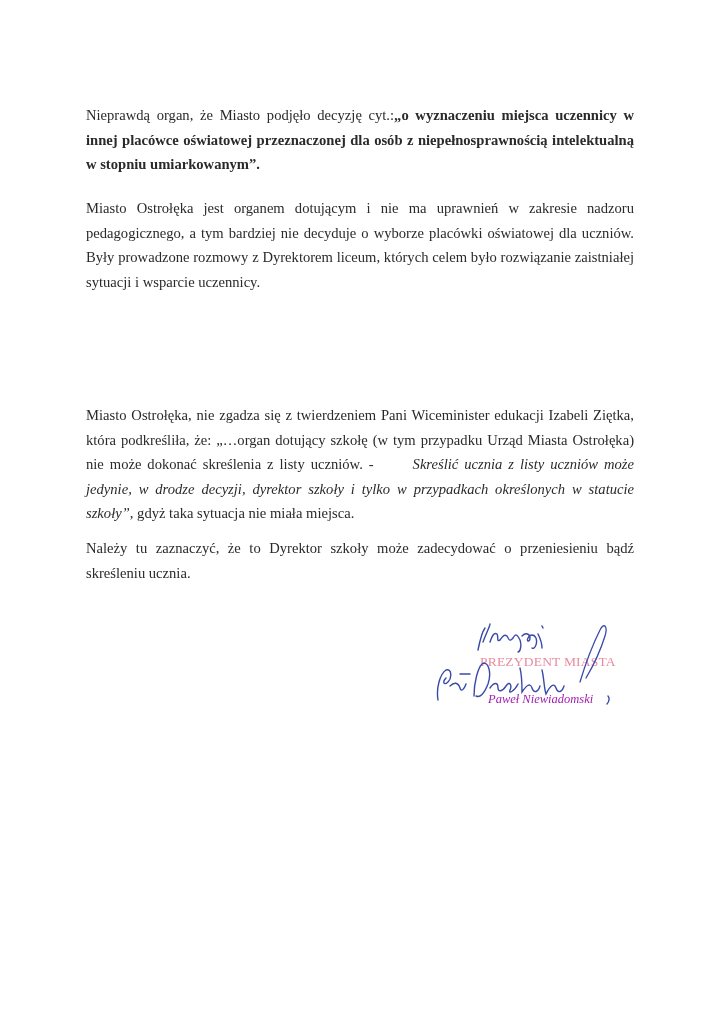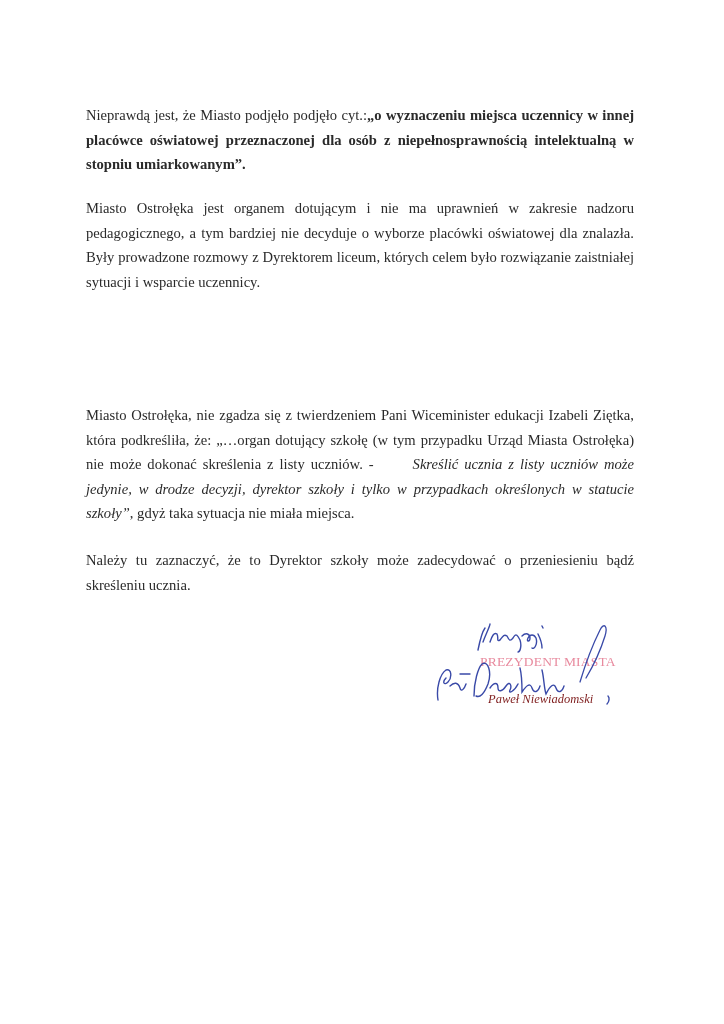--- a/index.html
+++ b/index.html
@@ -30,21 +30,21 @@
     line-height: 24.5px;
     text-align: justify;
     margin: 0;
   }
   .bold { font-weight: bold; }
   .ital { font-style: italic; margin-left: 33px; }
   #p1 { top: 103px; }
   #p2 { top: 196px; }
   #p3 { top: 312px; }
   #p4 { top: 403px; }
-  #p5 { top: 548px; }
+  #p5 { top: 536px; }
 
   .signature-block {
     position: absolute;
     left: 430px;
     top: 612px;
     width: 210px;
     height: 110px;
   }
   .stamp-title {
     position: absolute;
@@ -56,38 +56,38 @@
     letter-spacing: 0.2px;
     white-space: nowrap;
   }
   .stamp-name {
     position: absolute;
     left: 58px;
     top: 80px;
     font-family: "Liberation Serif", serif;
     font-style: italic;
     font-size: 12.5px;
-    color: #7f1d1d;
+    color: #a21caf;
     white-space: nowrap;
   }
   .sig-svg {
     position: absolute;
     left: 0; top: 0;
     width: 210px;
     height: 110px;
   }
 </style>
 </head>
 <body>
 
 <div class="page">
 
-  <p class="para" id="p1"><span>Nieprawdą jest, że Miasto podjęło podjęło cyt.:</span><span class="bold">„o wyznaczeniu miejsca uczennicy w innej placówce oświatowej przeznaczonej dla osób z niepełnosprawnością intelektualną w stopniu umiarkowanym”.</span></p>
+  <p class="para" id="p1"><span>Nieprawdą organ, że Miasto podjęło decyzję cyt.:</span><span class="bold">„o wyznaczeniu miejsca uczennicy w innej placówce oświatowej przeznaczonej dla osób z niepełnosprawnością intelektualną w stopniu umiarkowanym”.</span></p>
 
-  <p class="para" id="p2">Miasto Ostrołęka jest organem dotującym i nie ma uprawnień w zakresie nadzoru pedagogicznego, a tym bardziej nie decyduje o wyborze placówki oświatowej dla znalazła. Były prowadzone rozmowy z Dyrektorem liceum, których celem było rozwiązanie zaistniałej sytuacji i wsparcie uczennicy.</p>
+  <p class="para" id="p2">Miasto Ostrołęka jest organem dotującym i nie ma uprawnień w zakresie nadzoru pedagogicznego, a tym bardziej nie decyduje o wyborze placówki oświatowej dla uczniów. Były prowadzone rozmowy z Dyrektorem liceum, których celem było rozwiązanie zaistniałej sytuacji i wsparcie uczennicy.</p>
 
 
   <p class="para" id="p4"><span>Miasto Ostrołęka, nie zgadza się z twierdzeniem Pani Wiceminister edukacji Izabeli Ziętka, która podkreśliła, że: „…organ dotujący szkołę (w tym przypadku Urząd Miasta Ostrołęka) nie może dokonać skreślenia z listy uczniów. - </span><span class="ital">Skreślić ucznia z listy uczniów może jedynie, w drodze decyzji, dyrektor szkoły i tylko w przypadkach określonych w statucie szkoły”</span><span>, gdyż taka sytuacja nie miała miejsca.</span></p>
 
   <p class="para" id="p5">Należy tu zaznaczyć, że to Dyrektor szkoły może zadecydować o przeniesieniu bądź skreśleniu ucznia.</p>
 
   <div class="signature-block">
     <div class="stamp-title">PREZYDENT MIASTA</div>
     <div class="stamp-name">Paweł Niewiadomski</div>
     <svg class="sig-svg" viewBox="0 0 210 110">

